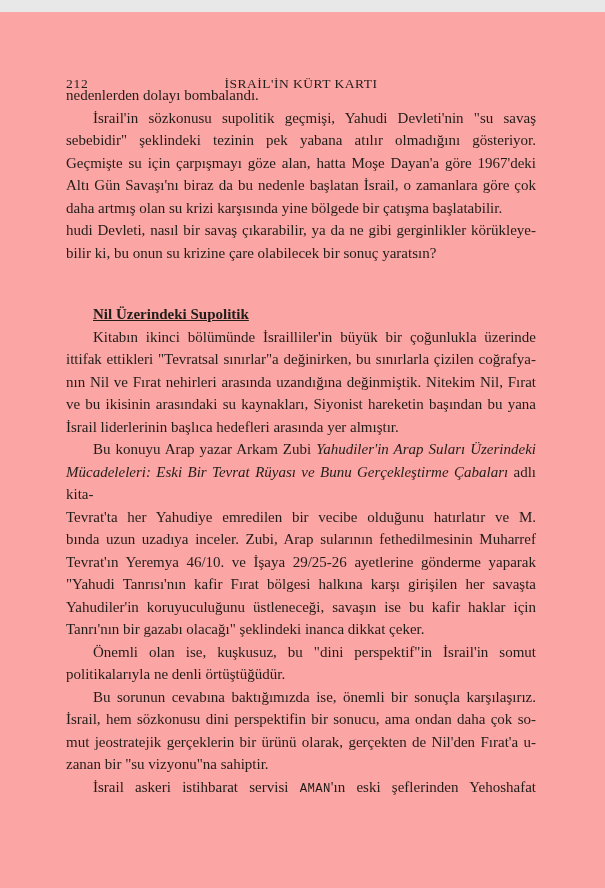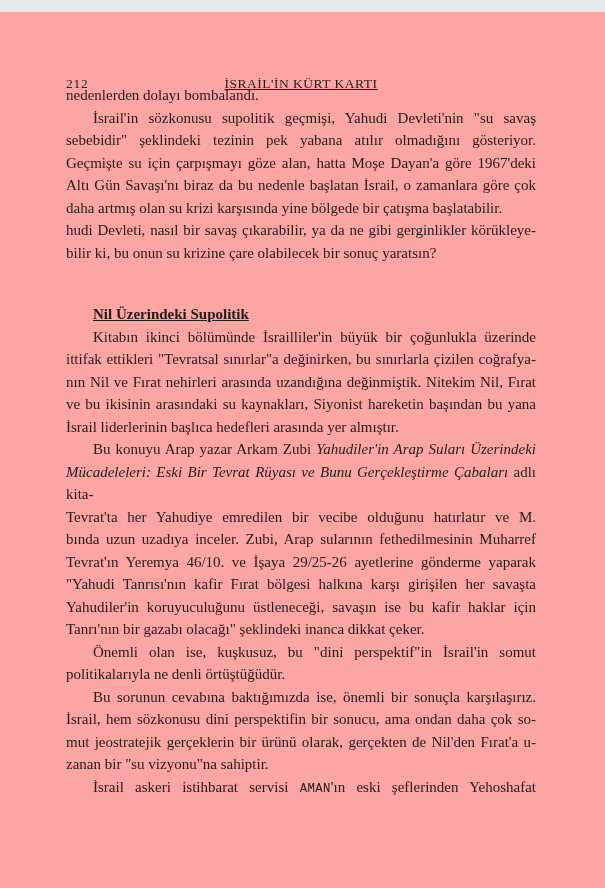--- a/index.html
+++ b/index.html
@@ -11,21 +11,21 @@
     color:#211d18;
     font-family:"Liberation Serif","DejaVu Serif",serif;
     overflow:hidden;
   }
   .header{
     position:absolute;left:66px;top:64px;width:470px;
     display:grid;grid-template-columns:1fr auto 1fr;align-items:baseline;
     font-size:13.5px;
   }
   .pagenum{justify-self:start;letter-spacing:.8px;}
-  .runtitle{justify-self:center;letter-spacing:.5px;white-space:nowrap;text-decoration:underline;}
+  .runtitle{justify-self:center;letter-spacing:.5px;white-space:nowrap;}
   .bodytext{
     position:absolute;left:66px;top:72px;width:470px;
     font-size:15px;line-height:22.5px;
   }
   .line{
     text-align:justify;
     text-align-last:justify;
   }
   .line.end{text-align-last:left;}
   .line.ind{text-indent:27px;}

